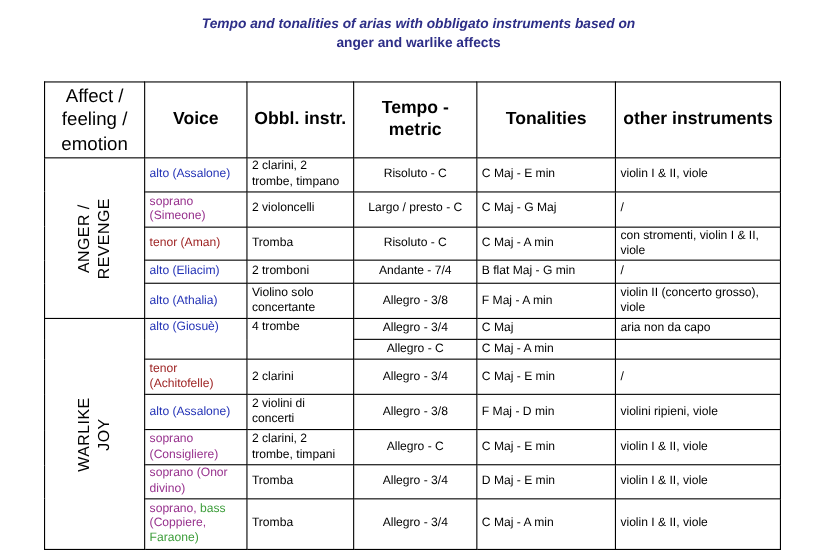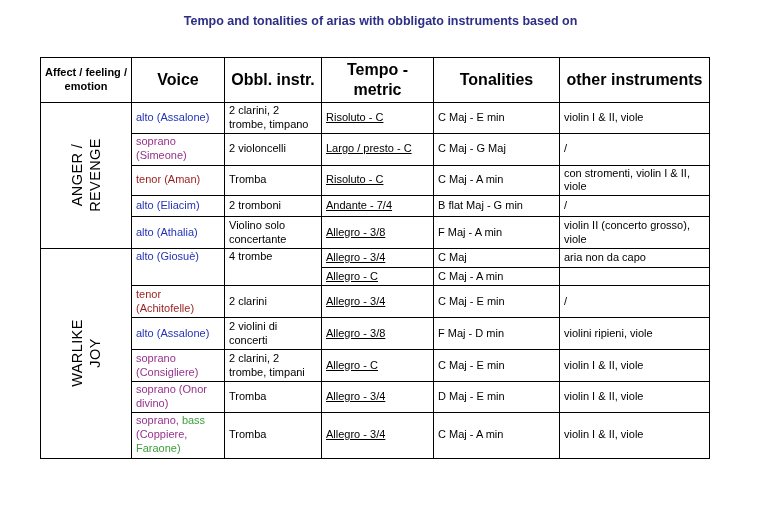--- a/index.html
+++ b/index.html
@@ -12,36 +12,37 @@
     font-size:12.5px;line-height:1.4;
   }
   table{
     border-collapse:collapse;margin:26px 0 0 40px;table-layout:fixed;
   }
   td,th{
     border:1px solid #000;font-size:11px;padding:1px 4px;
     vertical-align:middle;line-height:1.25;overflow:hidden;
   }
   th{text-align:center;font-size:16px;padding:2px 3px;}
-  th.affect{font-weight:bold;font-size:11px;}
-  .c-tempo{text-decoration:underline;}
+  th.affect{font-weight:normal;font-size:17px;}
+  .c-tempo{text-align:center;}
   .v-top{vertical-align:top;}
   .group-cell{position:relative;padding:0;}
   .vlabel{
     position:absolute;top:50%;left:50%;
     transform:translate(-50%,-50%) rotate(-90deg);
     white-space:pre-line;font-size:14.5px;text-align:center;
     line-height:1.25;letter-spacing:0.4px;
   }
 </style>
 </head>
 <body>
 
 <div class="title">
-  <div style="color: rgb(45, 46, 135);">Tempo and tonalities of arias with obbligato instruments based on</div>
+  <div style="color: rgb(45, 46, 135); font-style: italic;">Tempo and tonalities of arias with obbligato instruments based on</div>
+  <div style="color: rgb(45, 46, 135);">anger and warlike affects</div>
 </div>
 
 <table>
   <colgroup>
     <col style="width:91px">
       <col style="width:93px">
       <col style="width:97px">
     <col style="width:112px">
       <col style="width:126px">
       <col style="width:150px">

